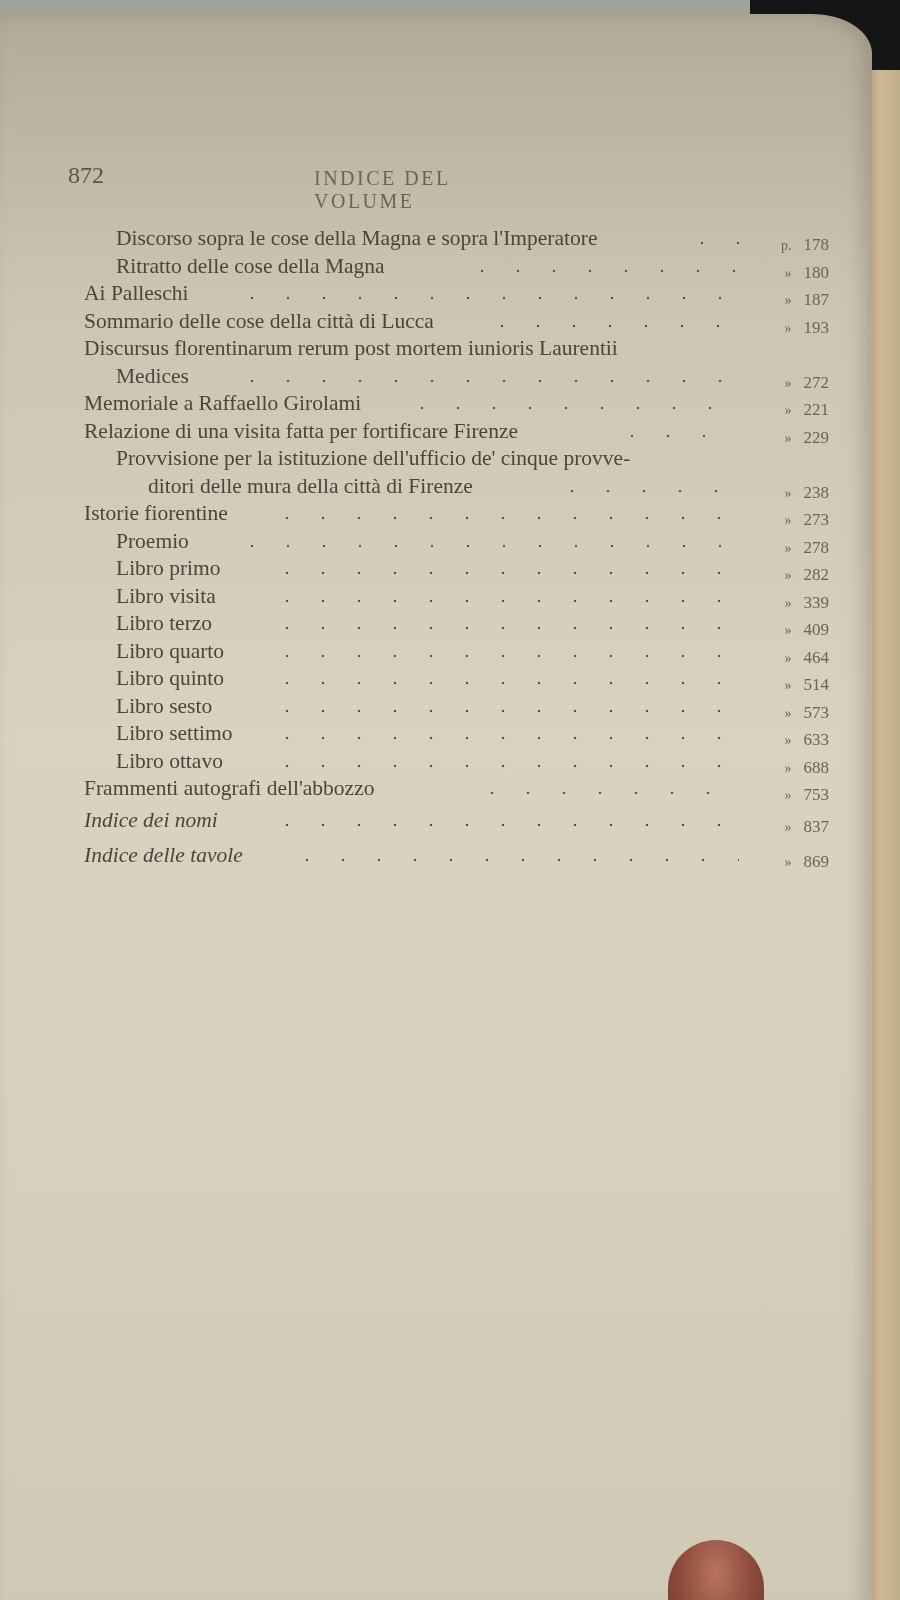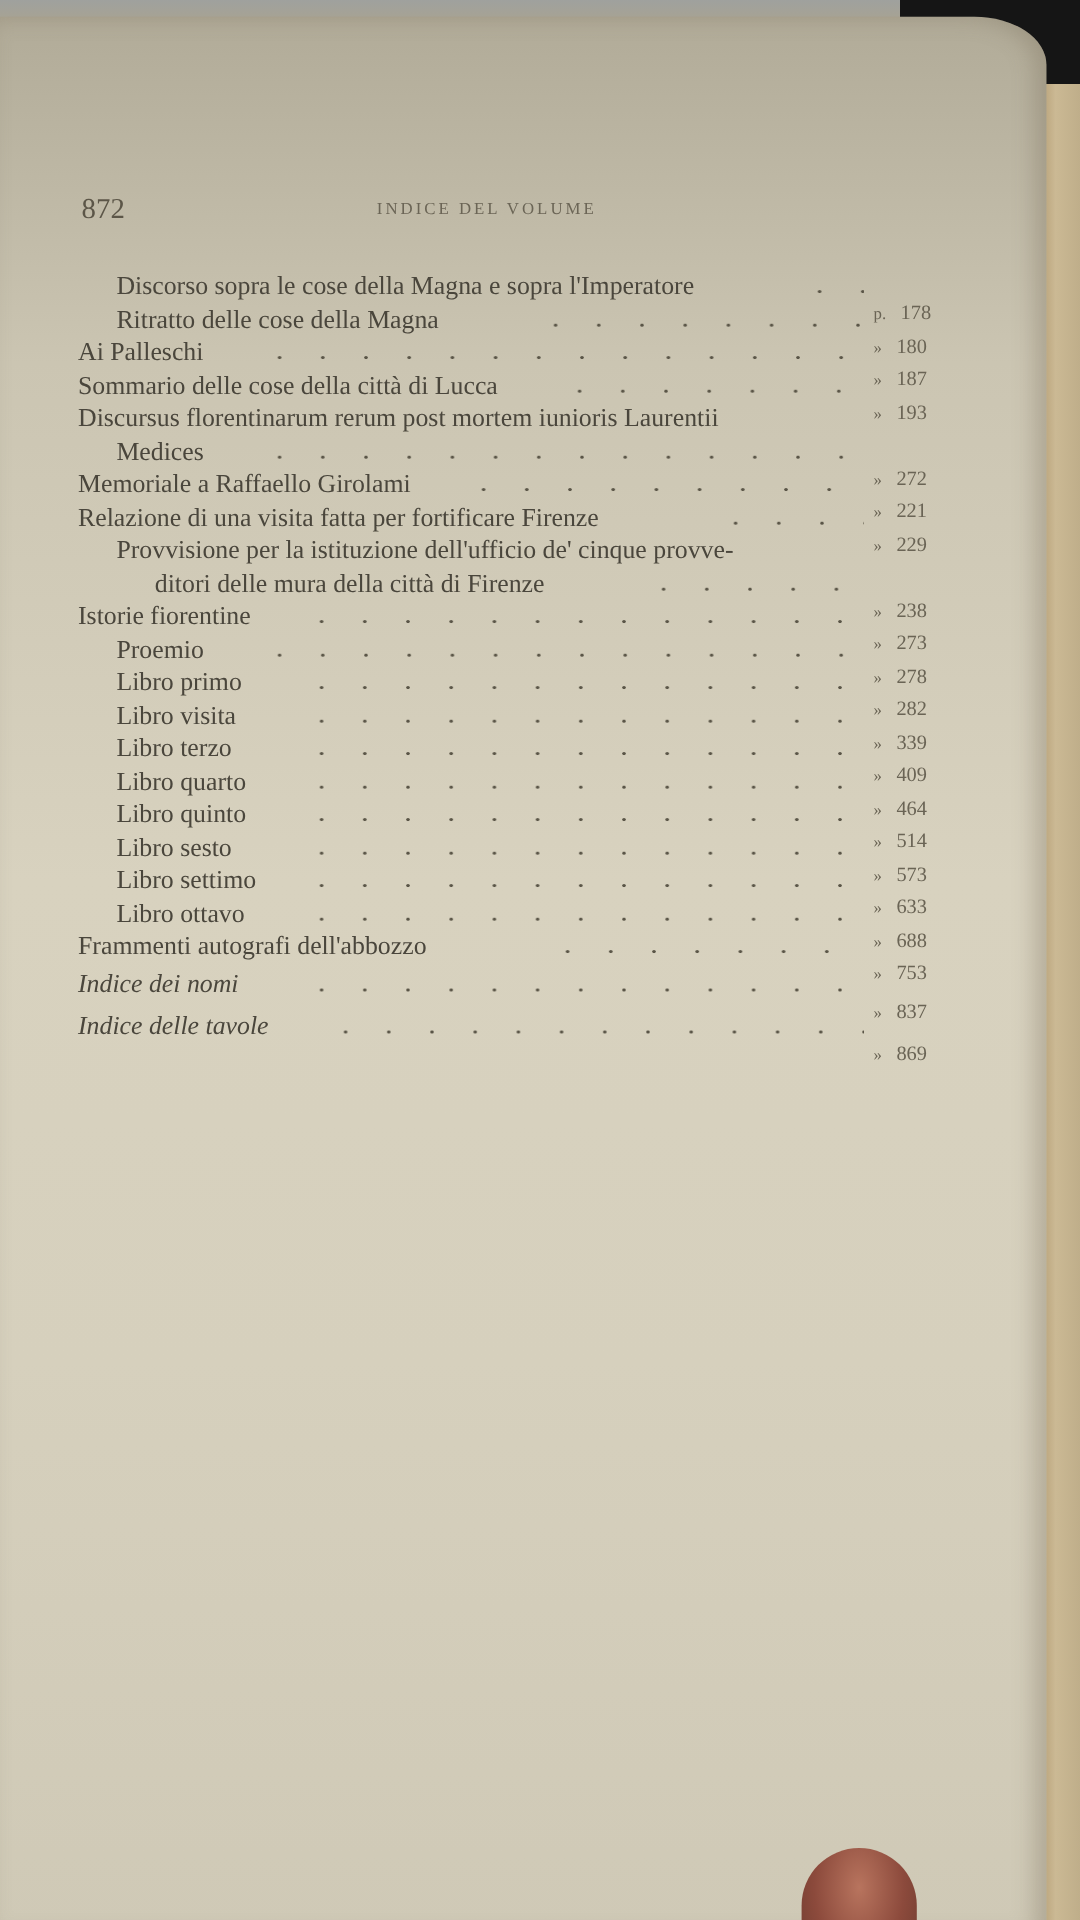--- a/index.html
+++ b/index.html
@@ -26,44 +26,44 @@
     .nextpage {
       position: absolute; right: 0; top: 70px; width: 34px; height: 1530px;
       background: linear-gradient(90deg, #b49d74 0%, #cbb994 40%, #bfae8a 100%);
     }
     .header {
       position: absolute; left: 68px; top: 162px; width: 470px; height: 30px;
       color: #5c5648;
     }
     .folio { position: absolute; left: 0; top: 0; font-size: 24px; }
     .running-head {
-      position: absolute; left: 246px; top: 5px; font-size: 14px; letter-spacing: 2.5px;
+      position: absolute; left: 246px; top: 5px; font-size: 20px; letter-spacing: 2.5px;
       font-variant: small-caps; color: #6b6556;
     }
     .toc {
-      position: absolute; left: 65px; top: 225px; width: 745px;
+      position: absolute; left: 84px; top: 225px; width: 745px;
       color: #4a463c; font-size: 21.5px;
     }
     .entry {
       position: relative; height: 27.5px; line-height: 27.5px; white-space: nowrap;
     }
     .title { position: absolute; left: 0; top: 0; }
     .lvl1 .title { left: 32px; }
     .lvl1c .title { left: 64px; }
     .lvl0c .title { left: 32px; }
     .italic .title { font-style: italic; }
     .leader {
       position: absolute; top: 16px; height: 4px;
       background-image: radial-gradient(circle, #5a5547 1.2px, transparent 1.6px);
       background-size: 36px 4px; background-repeat: repeat-x;
       right: 90px;
     }
     .pg {
-      position: absolute; right: 0; top: 6px; width: 82px; text-align: left;
-      font-size: 17px; color: #6a6455; margin-top: 16px;
+      position: absolute; right: 0; top: 6px; width: 82px; text-align: right;
+      font-size: 17px; color: #6a6455;
     }
     .pg .mark { margin-right: 12px; font-size: 14px; }
     .thumb {
       position: absolute; left: 668px; top: 1540px; width: 96px; height: 110px;
       border-radius: 48px 48px 10px 10px;
       background: radial-gradient(ellipse at 50% 30%, #b8745e 0%, #8c4a3c 55%, #6a3a2e 100%);
     }
   </style>
 </head>
 <body>

